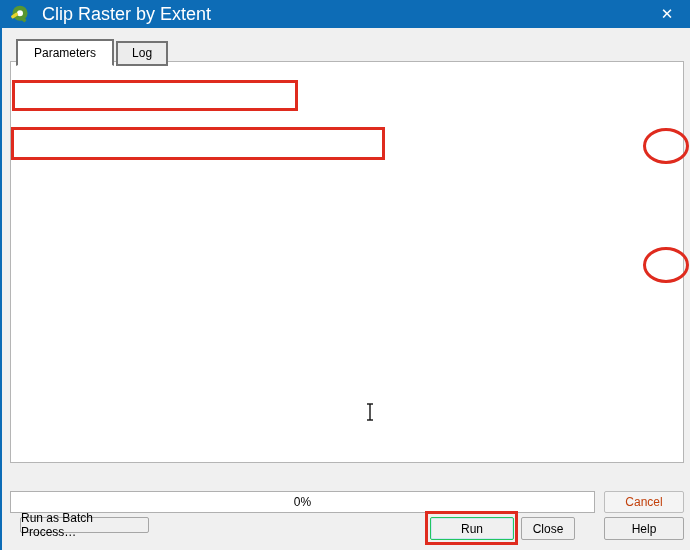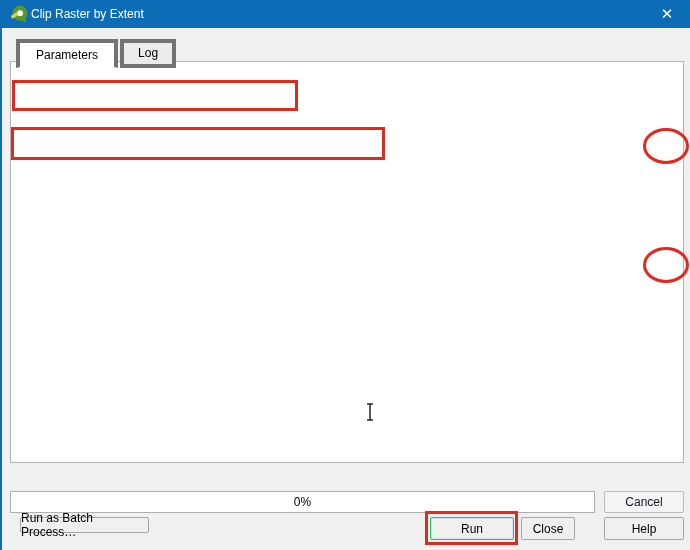--- a/index.html
+++ b/index.html
@@ -8,46 +8,46 @@
     position:relative; width:690px; height:550px; background:#f0f0f0;
     border-left:2px solid #0d6cb6; overflow:hidden;
     font-size:12px; color:#000;
   }
   .abs { position:absolute; }
 
   
   .titlebar { position:absolute; left:0; top:0; width:100%; height:28px; background:#0d6cb6;
     display:flex; align-items:center; color:#fff; }
   .titlebar .logo { width:20px; height:20px; margin-left:8px; }
-  .titlebar .title { margin-left:1px; font-size:12px; }
+  .titlebar .title { margin-left:12px; font-size:18px; }
   .titlebar .close { margin-left:auto; width:46px; height:28px; display:flex; align-items:center;
     justify-content:center; font-size:15px; cursor:default; }
 
   
   .tabbar { position:absolute; left:14px; top:39px; display:flex; align-items:flex-end; z-index:3; }
-  .tab { border:4px solid #737373; background:#ececec; padding:3px 14px 4px 14px; margin-right:2px;
+  .tab { border:2px solid #737373; background:#ececec; padding:3px 14px 4px 14px; margin-right:2px;
     font-size:12px; }
   .tab.active { background:#ffffff; border-bottom:1px solid #ffffff; padding:5px 16px 5px 16px; }
 
   .pane { position:absolute; left:8px; top:61px; width:674px; height:402px; background:#ffffff;
     border:1px solid #b5b5b5; z-index:1; }
 
   .lbl { font-size:12px; color:#000; }
 
   .field { background:#fff; border:1px solid #7a7a7a; display:flex; align-items:center;
     padding:0 6px; font-size:12px; overflow:hidden; white-space:nowrap; }
   .combo { border:1px solid #7a7a7a; background:#fff; display:flex; align-items:center;
     padding:0 6px; font-size:12px; }
   .combo .arrow { margin-left:auto; font-size:9px; color:#444; }
   .btn { background:#f0f0f0; border:1px solid #a6a6a6; border-radius:2px; display:flex;
     align-items:center; justify-content:center; font-size:12px; color:#000; }
   .btn.browse { font-weight:bold; letter-spacing:1px; position:relative; }
   .btn.browse .mini-arrow { position:absolute; right:2px; bottom:1px; font-size:7px; color:#333; }
   .btn.default { border:1px solid #22c55e; box-shadow:inset 0 0 0 1px #cfe4f5; }
-  .btn.disabled { color:#0f172a; background:#f4f4f4; border-color:#bdbdbd; }
+  .btn.disabled { color:#c2410c; background:#f4f4f4; border-color:#bdbdbd; }
 
   .spin { position:relative; background:#fff; border:1px solid #7a7a7a; display:flex;
     align-items:center; padding:0 6px; font-size:12px; }
   .spin .spinbtns { position:absolute; right:0; top:0; width:17px; height:100%;
     border-left:1px solid #bbb; display:flex; flex-direction:column; background:#f3f3f3; }
   .spin .spinbtns span { flex:1; display:flex; align-items:center; justify-content:center;
     font-size:6px; color:#555; }
   .spin .spinbtns span:first-child { border-bottom:1px solid #ccc; }
 
   .advanced { display:flex; align-items:center; gap:8px; font-weight:bold; font-size:12.5px; }

